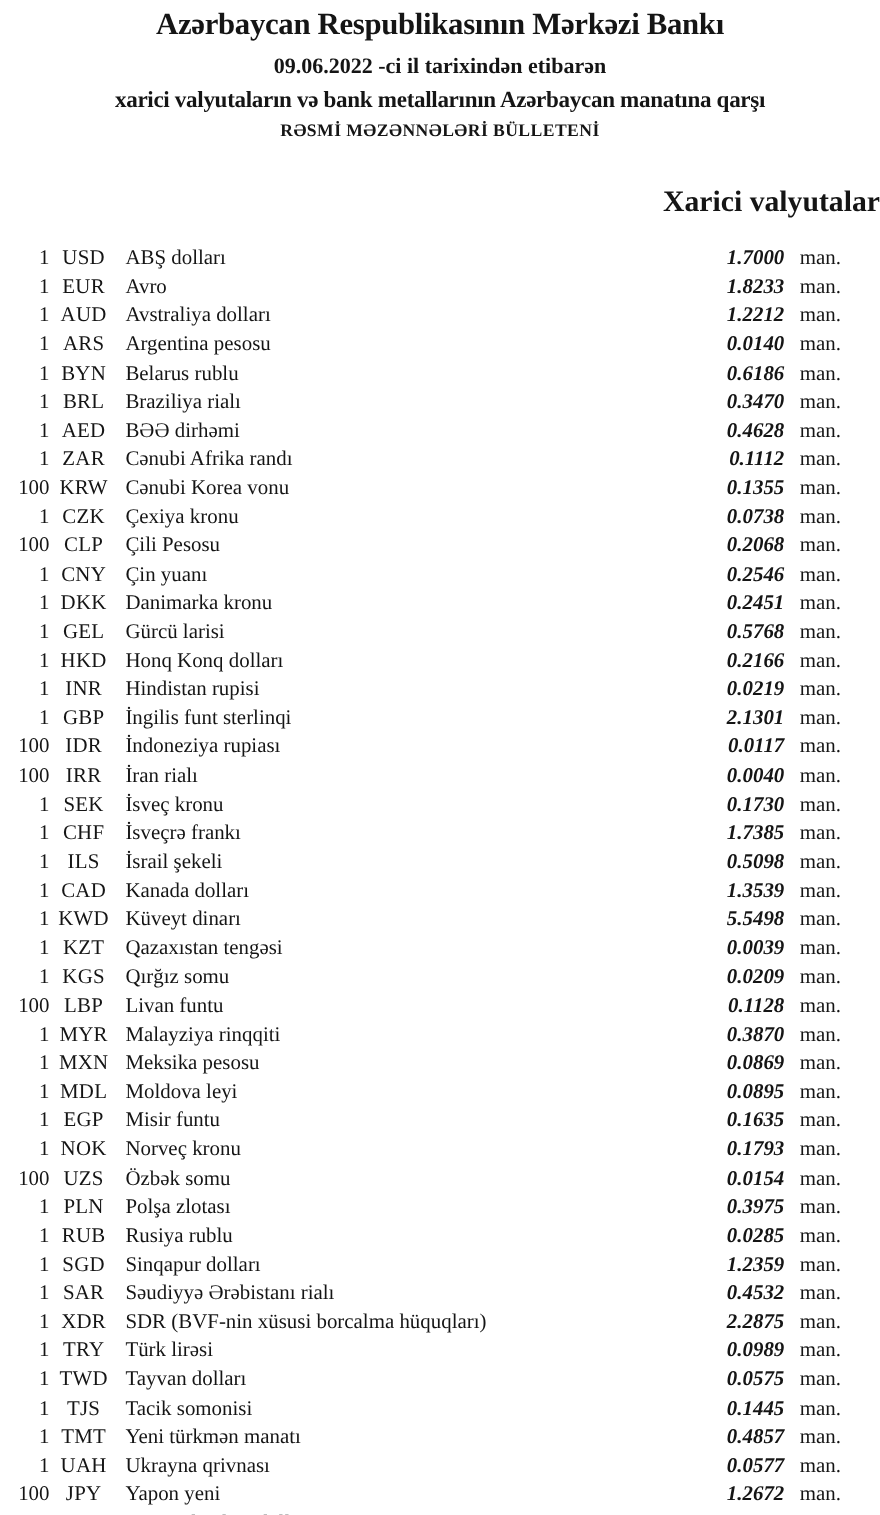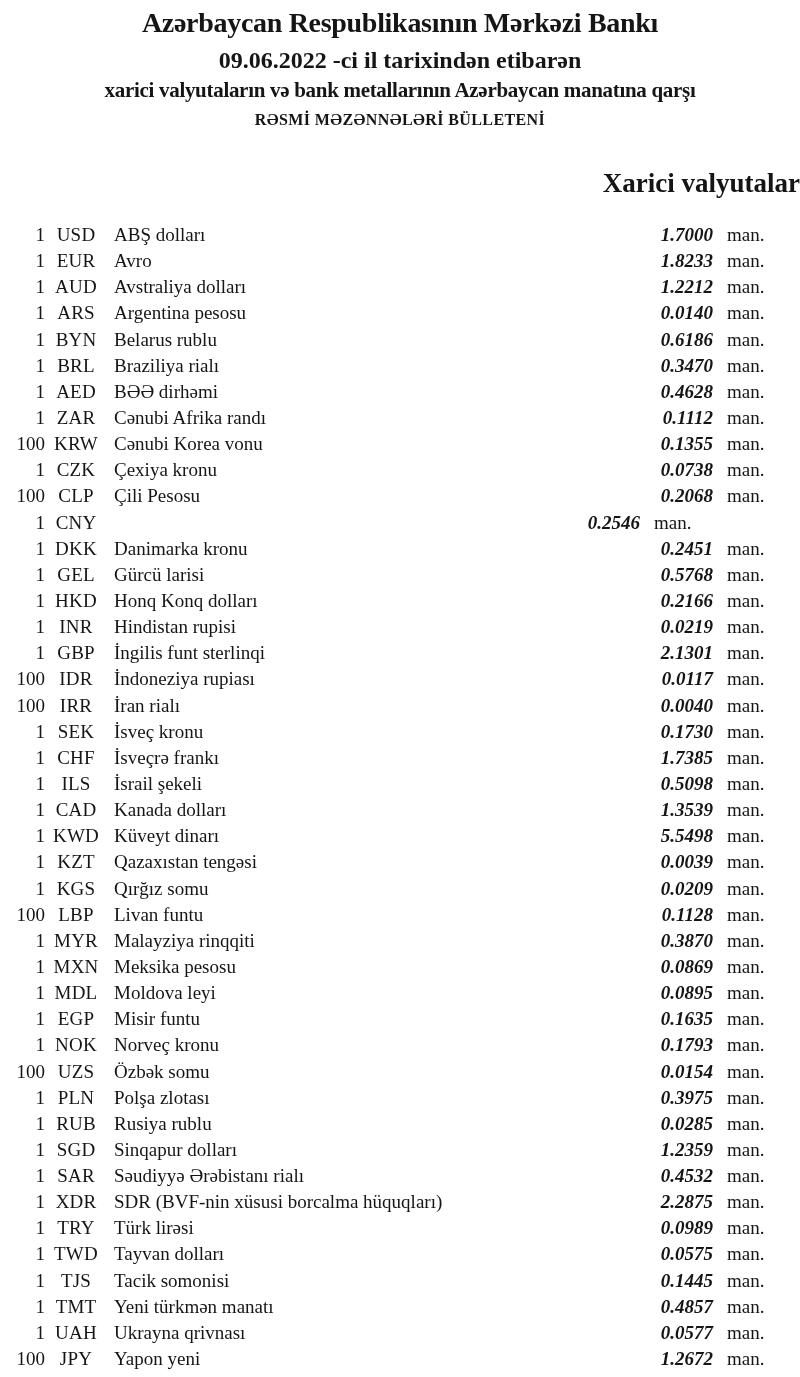--- a/index.html
+++ b/index.html
@@ -19,21 +19,21 @@
   
   .header { text-align: center; padding-top: 8px; }
   .bank-title {
     font-size: 28px;
     font-weight: bold;
     letter-spacing: -0.3px;
     line-height: 30px;
   }
   .date-line {
     margin-top: 11px;
-    font-size: 24px;
+    font-size: 20px;
     font-weight: bold;
     line-height: 22px;
   }
   .subtitle-1 {
     margin-top: 8px;
     font-size: 21px;
     font-weight: bold;
     letter-spacing: -0.3px;
     line-height: 23px;
   }
@@ -170,20 +170,21 @@
     <span class="cell-qty">100</span>
     <span class="cell-code">CLP</span>
     <span class="cell-name">Çili Pesosu</span>
     <span class="cell-rate">0.2068</span>
     <span class="cell-unit">man.</span>
   </div>
 
   <div class="row">
     <span class="cell-qty">1</span>
     <span class="cell-code">CNY</span>
+    <span class="cell-name">Çin yuanı</span>
     <span class="cell-rate">0.2546</span>
     <span class="cell-unit">man.</span>
   </div>
 
   <div class="row">
     <span class="cell-qty">1</span>
     <span class="cell-code">DKK</span>
     <span class="cell-name">Danimarka kronu</span>
     <span class="cell-rate">0.2451</span>
     <span class="cell-unit">man.</span>

